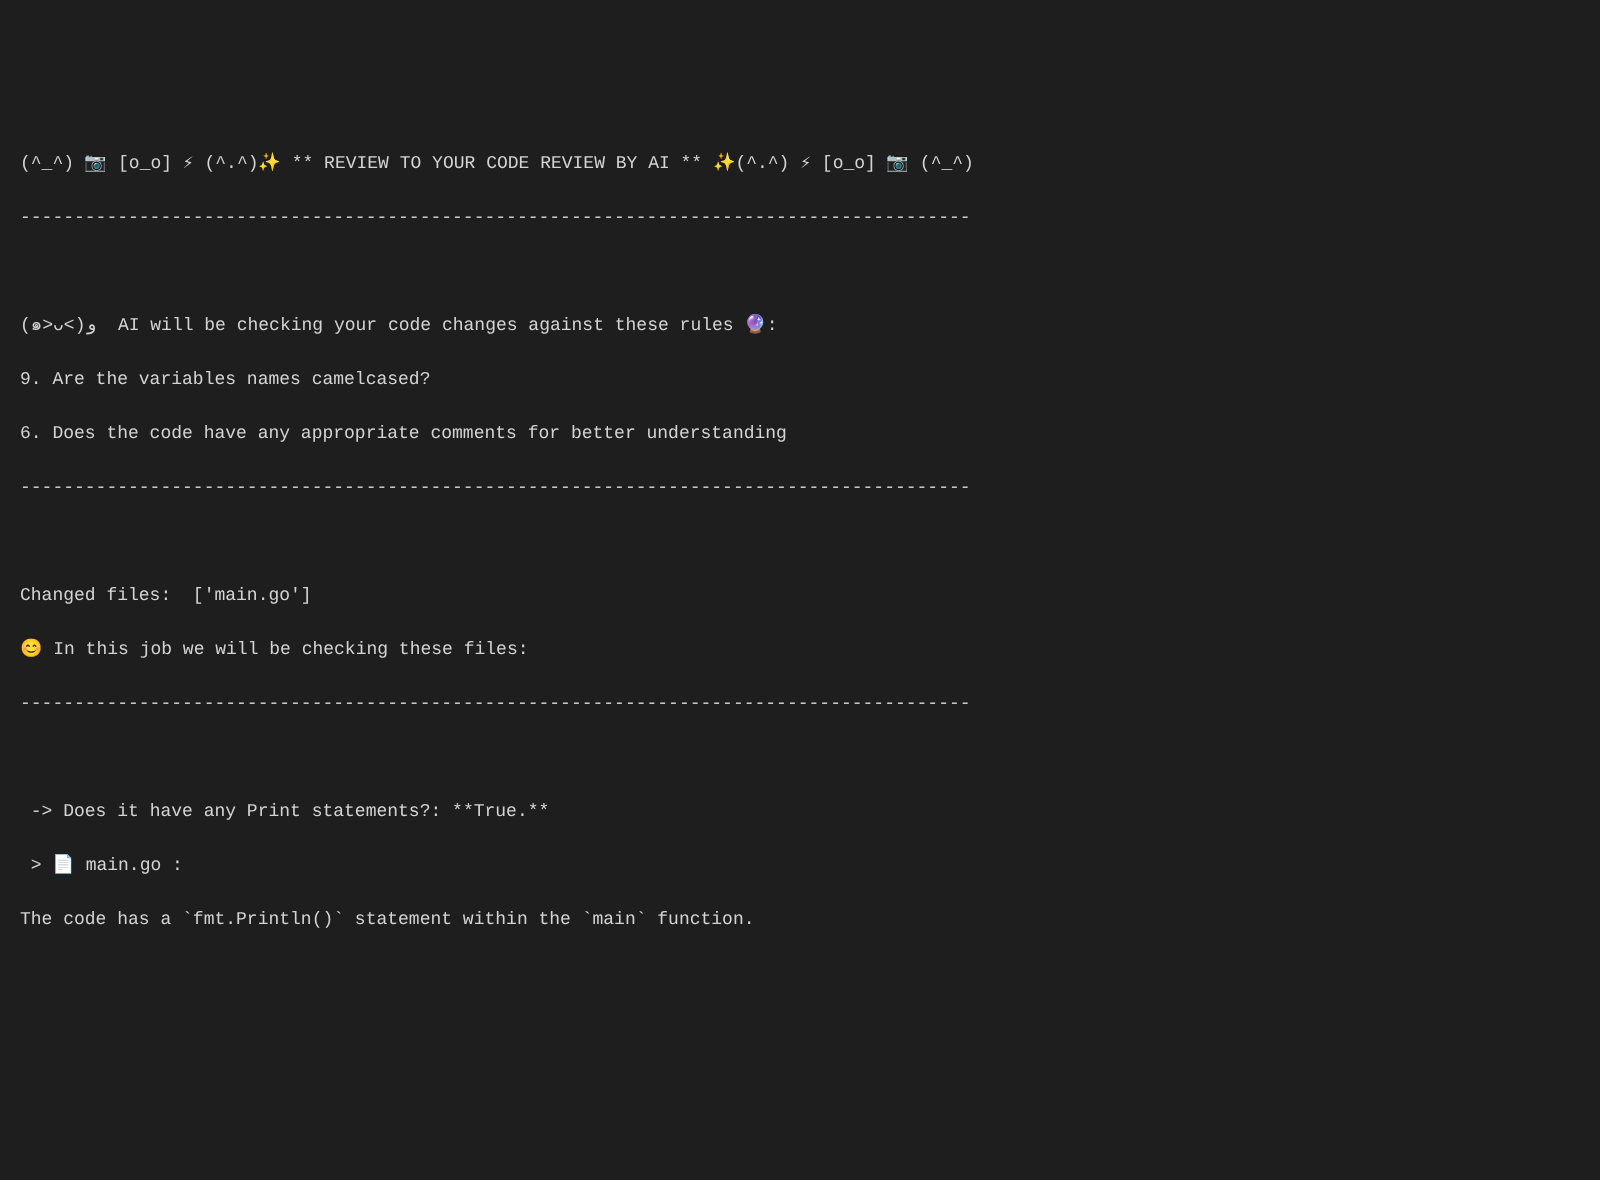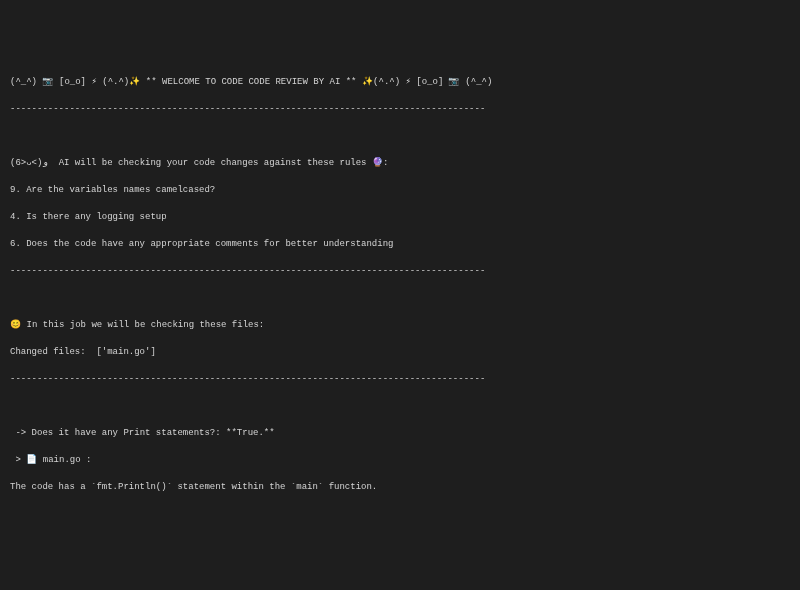--- a/index.html
+++ b/index.html
@@ -16,31 +16,30 @@
     white-space: pre-wrap;
   }
   .line { display: block; }
 </style>
 </head>
 <body>
 
 
 
 <div>
-<span class="line">(^_^) 📷 [o_o] ⚡ (^.^)✨ ** WELCOME TO CODE CODE REVIEW BY AI ** ✨(^.^) ⚡ [o_o] 📷 (^_^)</span>
+<span class="line">(^_^) 📷 [o_o] ⚡ (^.^)✨ ** REVIEW TO YOUR CODE REVIEW BY AI ** ✨(^.^) ⚡ [o_o] 📷 (^_^)</span>
 <span class="line">----------------------------------------------------------------------------------------</span>
 <span class="line"> </span>
-<span class="line">(6˃ᴗ˂)ﻭ  AI will be checking your code changes against these rules 🔮:</span>
+<span class="line">(๑˃ᴗ˂)ﻭ  AI will be checking your code changes against these rules 🔮:</span>
 <span class="line">9. Are the variables names camelcased?</span>
-<span class="line">4. Is there any logging setup</span>
 <span class="line">6. Does the code have any appropriate comments for better understanding</span>
 <span class="line">----------------------------------------------------------------------------------------</span>
 <span class="line"> </span>
+<span class="line">Changed files:  ['main.go']</span>
 <span class="line">😊 In this job we will be checking these files:</span>
-<span class="line">Changed files:  ['main.go']</span>
 <span class="line">----------------------------------------------------------------------------------------</span>
 <span class="line"> </span>
 <span class="line"> -&gt; Does it have any Print statements?: **True.**</span>
 <span class="line"> &gt; 📄 main.go :</span>
 <span class="line">The code has a `fmt.Println()` statement within the `main` function.</span>
 
 
 
 
 

